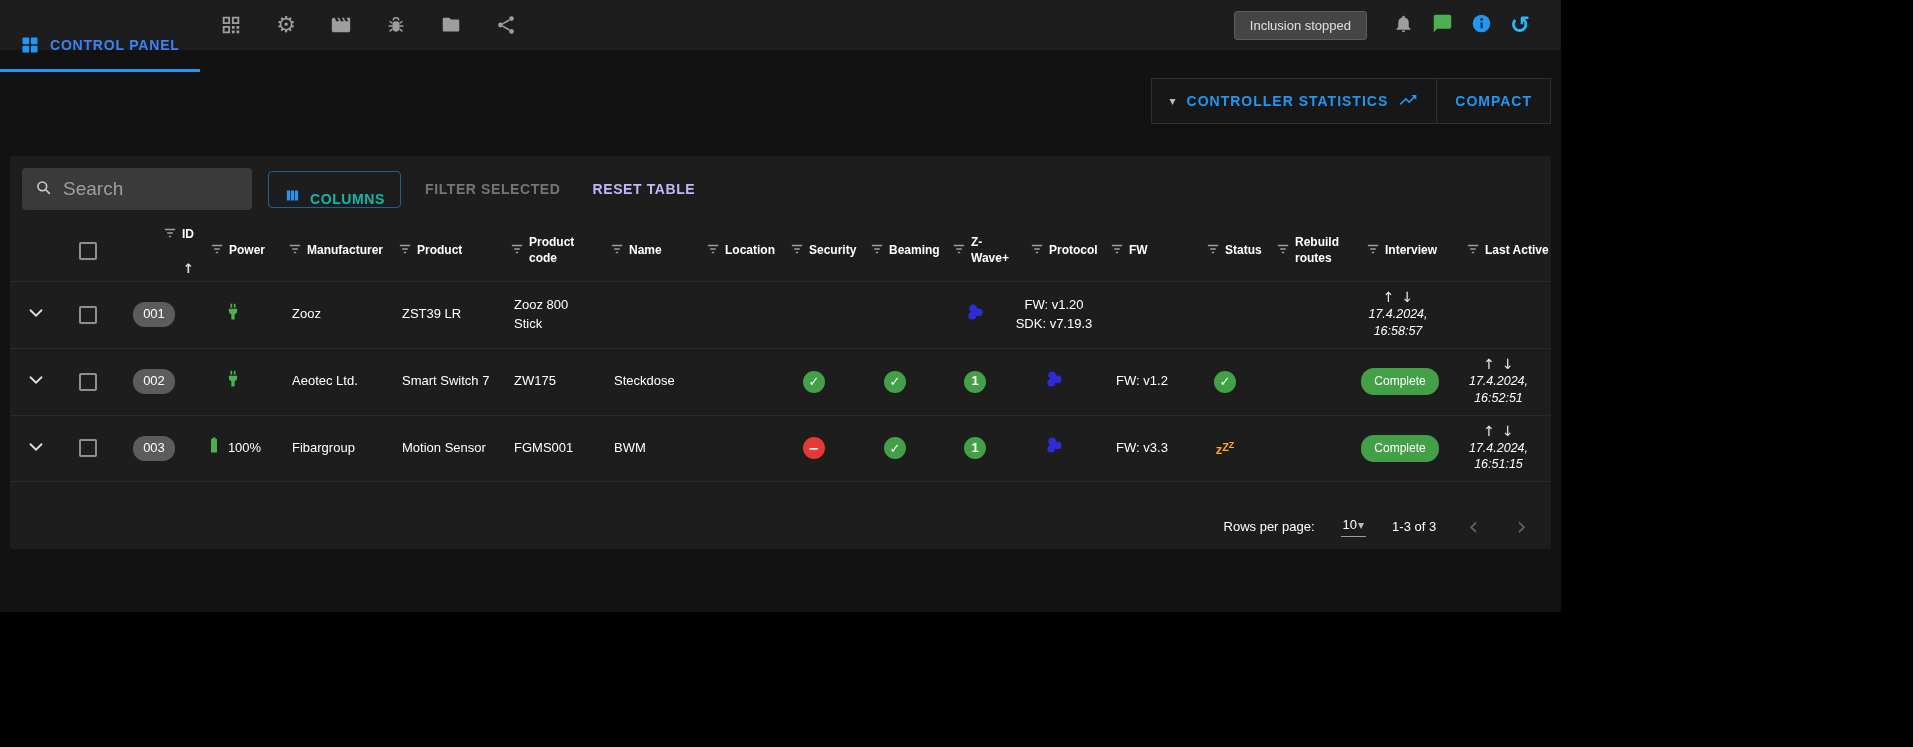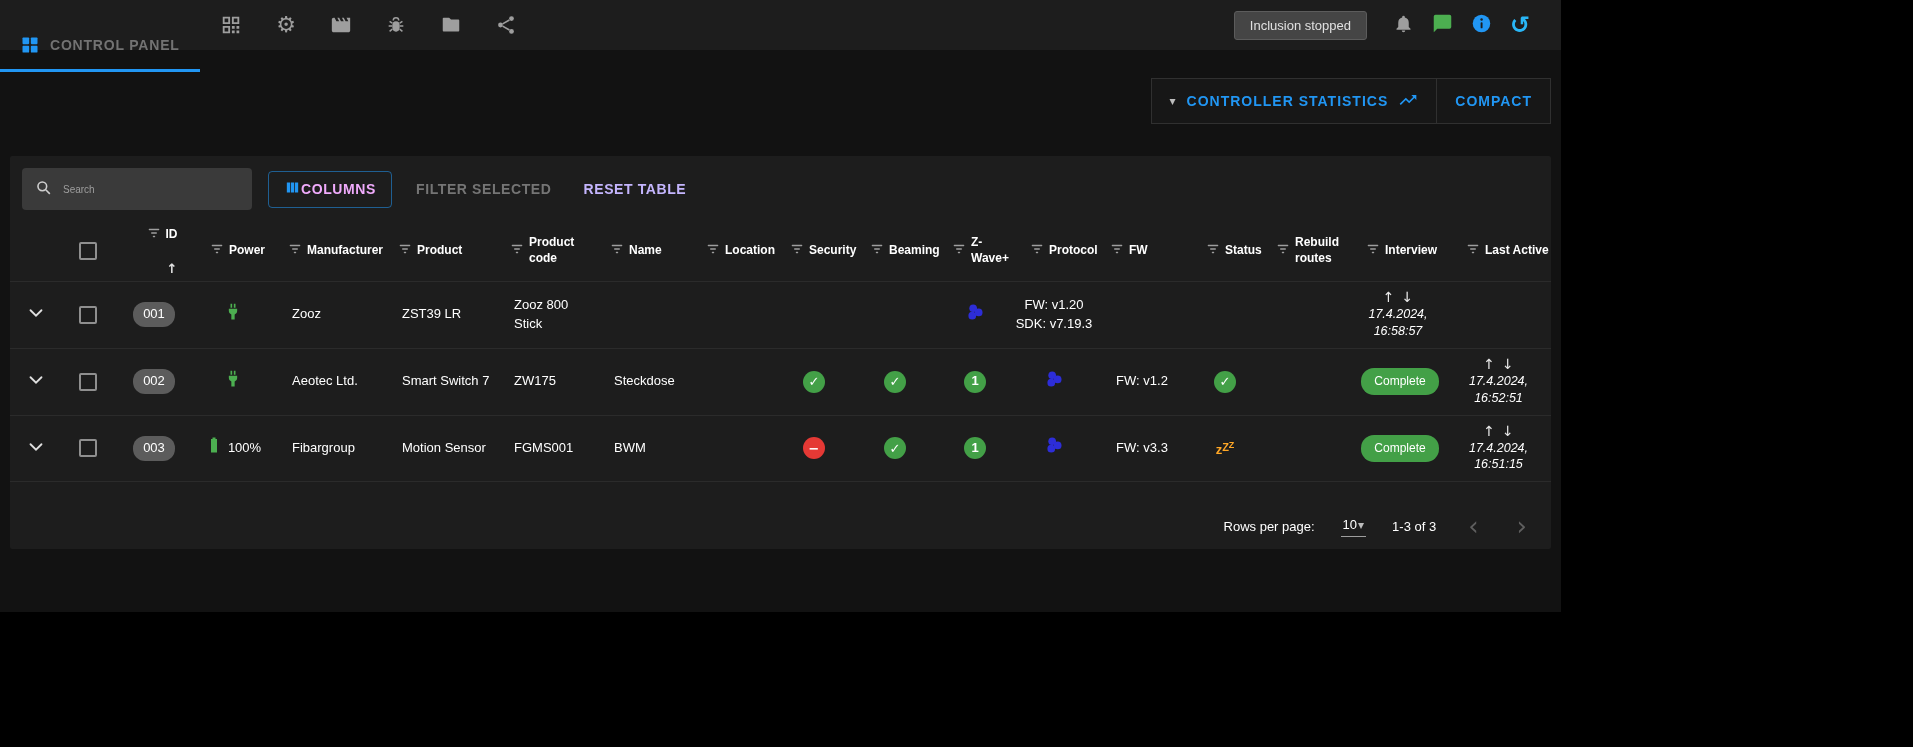--- a/index.html
+++ b/index.html
@@ -4,21 +4,21 @@
 <style>
   * { margin:0; padding:0; box-sizing:border-box; }
   html,body { background:#000; }
   body { width:1913px; height:747px; overflow:hidden;
          font-family:"Liberation Sans","DejaVu Sans",sans-serif; color:#fff; }
   .app { width:1561px; height:612px; background:#121212; overflow:hidden; }
 
   
   .topbar { height:50px; background:#1d1d1d; display:flex; align-items:center; }
   .tab { height:50px; display:flex; align-items:center; gap:10px; padding:0 20px;
-         color:#737373; font-size:14px; font-weight:bold; letter-spacing:.8px;
+         color:#3b82f6; font-size:14px; font-weight:bold; letter-spacing:.8px;
          border-bottom:3px solid #2196f3; cursor:pointer;margin-top:43px; }
   .tab svg { display:block; }
   .nav-icons { display:flex; align-items:center; margin-left:4px; }
   .icon-btn { width:55px; height:50px; display:flex; align-items:center; justify-content:center;
               background:none; border:none; color:#9e9e9e; cursor:pointer; }
   .icon-btn svg { display:block; }
   .topbar-right { margin-left:auto; display:flex; align-items:center; gap:13px; padding-right:28px; }
   .chip { background:#454545; border:1px solid #5c5c5c; border-radius:3px; color:#e0e0e0;
           font-size:13px; padding:6px 15px; margin-right:10px; cursor:pointer;
           font-family:inherit; }
@@ -36,40 +36,40 @@
                letter-spacing:1px; cursor:pointer; font-family:inherit; }
   .caret { font-size:12px; color:#bdbdbd; }
   .vdiv { width:1px; background:#303030; }
 
   
   .card { margin:32px 10px 0 10px; background:#1d1d1d; border-radius:2px; }
   .card-toolbar { display:flex; align-items:center; padding:12px 12px 10px 12px; gap:16px; }
   .search { display:flex; align-items:center; gap:10px; width:230px; height:42px;
             background:#3a3a3a; border-radius:4px; padding:0 12px; }
   .search input { flex:1; background:transparent; border:none; outline:none; color:#fff;
-                  font-size:10px; font-family:inherit; min-width:0; }
+                  font-size:19px; font-family:inherit; min-width:0; }
   .search input::placeholder { color:#9e9e9e; }
-  .btn-outline { display:flex; align-items:center; height:37px; padding:0 15px;
+  .btn-outline { display:flex; align-items:flex-end; gap:9px; height:37px; padding:0 15px;
                  background:none; border:1px solid rgba(33,150,243,.55); border-radius:4px;
-                 color:#f0abfc; font-size:14px; font-weight:bold; letter-spacing:.6px;
+                 color:#14b8a6; font-size:14px; font-weight:bold; letter-spacing:.6px;
                  cursor:pointer; font-family:inherit; }
   .btn-text { background:none; border:none; font-size:14px; font-weight:bold;
               letter-spacing:.6px; cursor:pointer; padding:0 8px; font-family:inherit; }
   .btn-text.disabled { color:#757575; }
   .btn-text.blue { color:#c4b5fd; }
 
   
   .grid { display:grid; width:1541px;
           grid-template-columns:52px 52px 80px 78px 110px 112px 100px 96px 84px 80px 82px 78px 80px 96px 70px 90px 100px minmax(80px,1fr);
           align-items:center; }
   .thead { min-height:56px; border-bottom:1px solid #2b2b2b; padding:6px 0; }
   .th { display:flex; align-items:center; gap:5px; padding-left:16px; font-size:12px;
         font-weight:bold; color:#fff; cursor:pointer; }
   .th .lbl { line-height:1.3; }
-  .th-id { flex-direction:column; align-items:center; gap:19px; }
+  .th-id { flex-direction:column; align-items:flex-end; gap:19px; }
   .hrow { display:flex; align-items:center; gap:5px; }
   .ficon { color:#9e9e9e; flex:0 0 auto; cursor:pointer; }
   .sort { margin-left:20px; font-size:13px; color:#e0e0e0; }
   .row { min-height:54px; border-bottom:1px solid #2b2b2b; padding:8px 0; }
   .cell { font-size:13px; color:#fff; line-height:1.45; }
   .cell.txt { padding-left:20px; }
   .cell.ctr { display:flex; justify-content:center; align-items:center; gap:5px; }
   .expand-btn { background:none; border:none; cursor:pointer; padding:2px; display:flex; }
   .checkbox { width:18px; height:18px; border:2px solid #8f8f8f; border-radius:2px;
               display:inline-block; cursor:pointer; background:transparent; }

